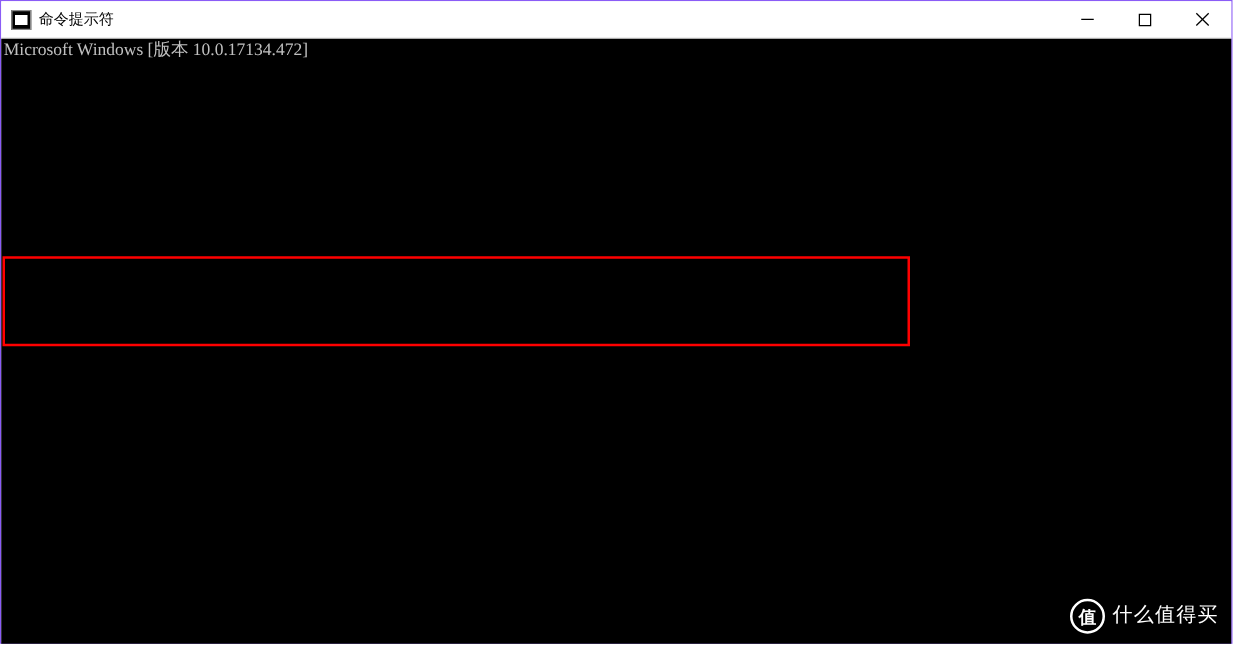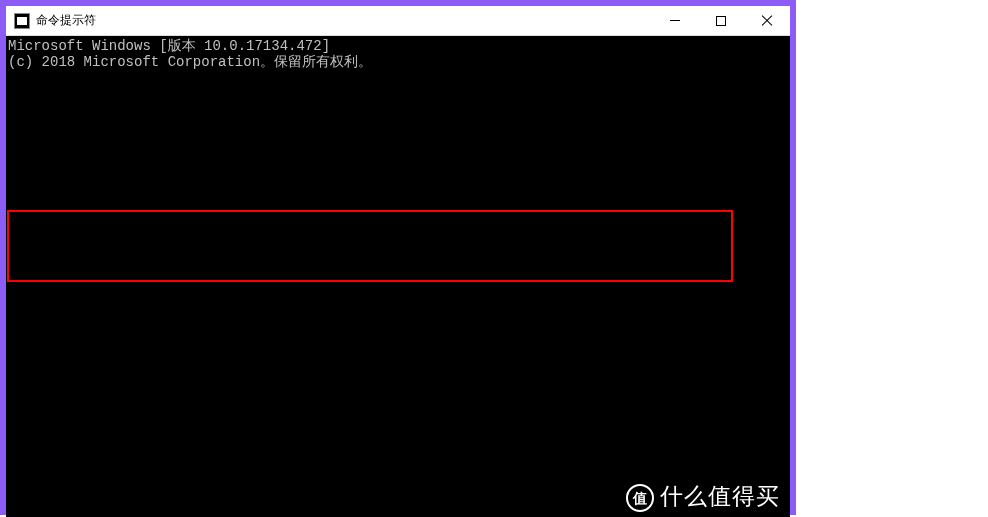--- a/index.html
+++ b/index.html
@@ -11,23 +11,23 @@
     body {
       width: 988px;
       height: 517px;
       background: #fff;
       font-family: "SimSun", "宋体", monospace;
       overflow: hidden;
       position: relative;
     }
     
     .window {
-      width: 796px;
+      width: 986px;
       height: 515px;
-      border: 6px solid #8b5cf6;
+      border: 1px solid #8b5cf6;
       background: #fff;
       position: relative;
     }
     
     .titlebar {
       height: 30px;
       background: #fff;
       border-bottom: 1px solid #ddd;
       display: flex;
       align-items: center;
@@ -121,21 +121,21 @@
       font-family: "NSimSun", "SimSun", "Consolas", monospace;
       font-size: 14px;
       color: #c0c0c0;
       line-height: 16px;
       position: relative;
       overflow: hidden;
     }
     
     .terminal-line {
       white-space: pre;
-      font-family: Liberation Mono, monospace;
+      font-family: Liberation Serif, serif;
     }
     
     .blank-line {
       height: 16px;
     }
     
     .highlight-box {
       position: absolute;
       border: 2px solid #ff0000;
       pointer-events: none;
@@ -173,22 +173,22 @@
       align-items: center;
       justify-content: center;
       color: #fff;
       font-size: 14px;
       font-weight: bold;
       font-family: "Microsoft YaHei", sans-serif;
     }
     
     .watermark-text {
       color: #fff;
-      font-size: 23px;
-      font-family: Liberation Mono, monospace;
+      font-size: 16px;
+      font-family: Liberation Serif, serif;
       letter-spacing: 1px;
     }
   </style>
 </head>
 <body>
 
 <div class="window">
   <div class="titlebar">
     <div class="titlebar-icon">
       <div class="titlebar-icon-inner"></div>
@@ -202,21 +202,20 @@
         <div class="maximize-icon"></div>
       </div>
       <div class="window-control close">
         <div class="close-icon"></div>
       </div>
     </div>
   </div>
 
   <div class="terminal">
     <div class="terminal-line">Microsoft Windows [版本 10.0.17134.472]</div>
-    <div class="terminal-line">(c) 2018 Microsoft Corporation。保留所有权利。</div>
     <div class="blank-line"></div>
     <div class="blank-line"></div>
     <div class="blank-line"></div>
     <div class="blank-line"></div>
 
     <div class="highlight-box"></div>
 
     <div class="watermark">
       <div class="watermark-logo">值</div>
       <div class="watermark-text">什么值得买</div>

